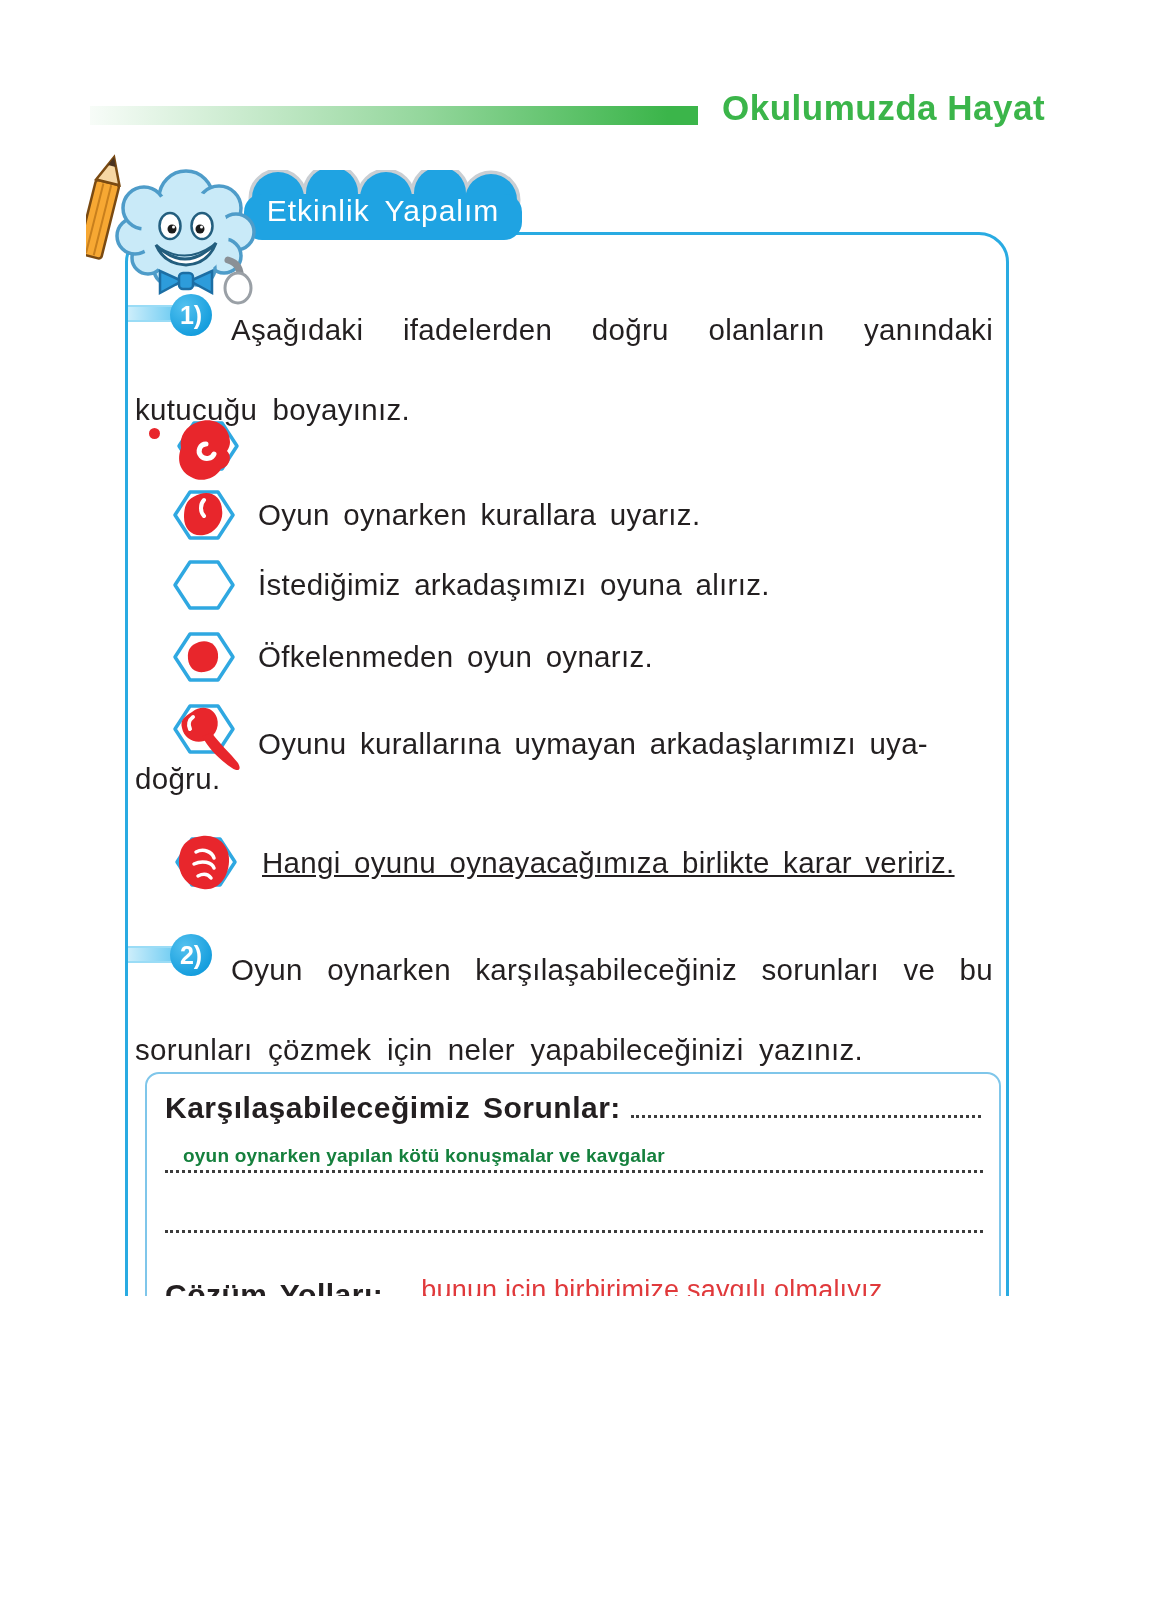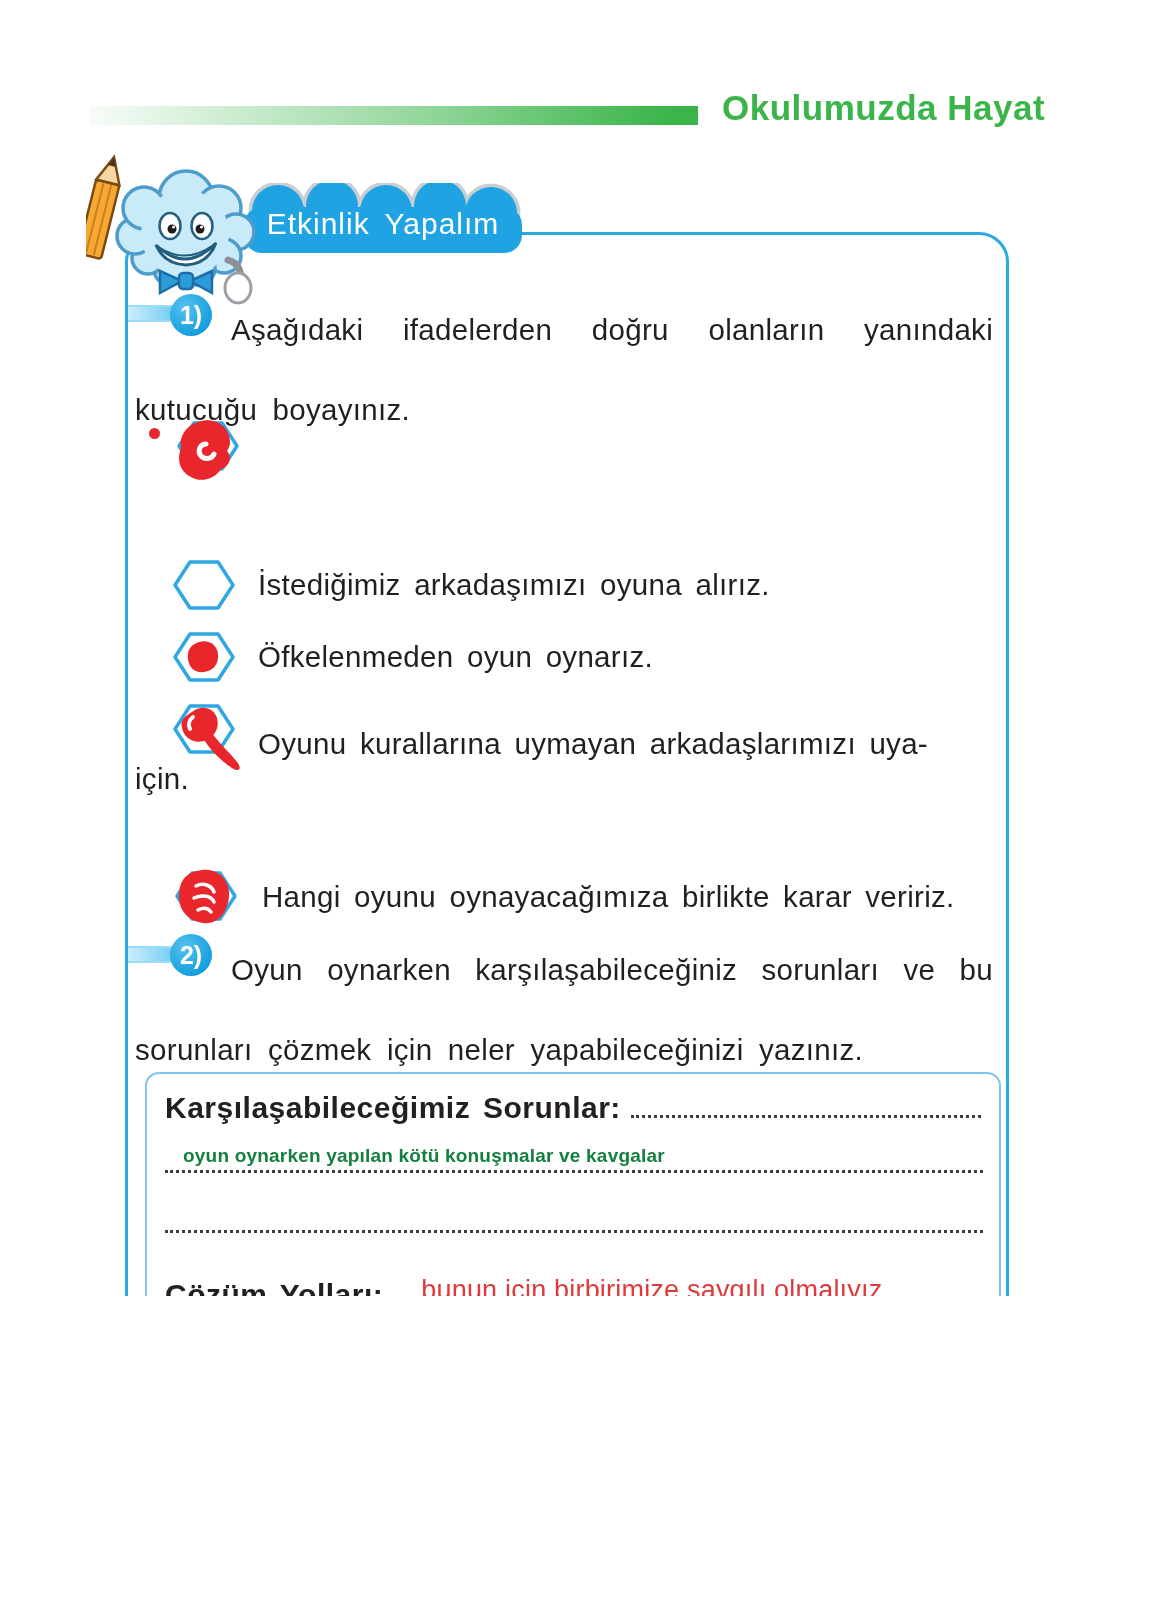--- a/index.html
+++ b/index.html
@@ -15,21 +15,21 @@
   .header-bar {
     position:absolute; left:90px; top:106px; width:608px; height:19px;
     background:linear-gradient(to right, rgba(59,181,74,0.04), rgba(59,181,74,0.55) 55%, #3BB54A 95%);
   }
   .header-title {
     position:absolute; left:722px; top:88px; width:420px;
     font-size:35px; font-weight:700; color:#3BB54A; letter-spacing:0.5px;
   }
 
   
-  .banner { position:absolute; left:226px; top:183px; width:314px; height:72px; }
+  .banner { position:absolute; left:226px; top:170px; width:314px; height:72px; }
   .banner-label {
     position:absolute; left:32px; top:24px; width:250px; text-align:center;
     font-size:30px; color:#ffffff; letter-spacing:1px; word-spacing:6px;
   }
   .mascot { position:absolute; left:86px; top:150px; width:200px; height:175px; }
 
   
   .frame {
     position:absolute; left:125px; top:232px; width:884px; height:1240px;
     border:3.5px solid #29ABE2; border-radius:30px; background:#ffffff;
@@ -174,20 +174,30 @@
   <div class="check-row" style="top:414px;">
     <svg class="hex-svg" width="72" height="72" viewBox="0 0 72 72">
       <polygon points="7,32 22,9 50,9 65,32 50,55 22,55" fill="#fff" stroke="#2FA8E1" stroke-width="3.5" stroke-linejoin="round"></polygon>
       <g>
         <path d="M26 8 C42 2 58 12 58 28 C58 31 57 34 55 37 C61 43 57 53 49 55 C43 65 29 69 19 63 C7 57 5 45 9 34 C7 22 14 12 26 8 Z" fill="#E8262C"></path>
         <path d="M34 30 C28 30 25 37 29 42 C33 46 40 45 42 40" fill="none" stroke="#fff" stroke-width="5" stroke-linecap="round"></path>
       </g>
     </svg>
   </div>
 
+  <div class="check-row" style="top:486px;">
+    <svg class="hex-svg" width="64" height="58" viewBox="0 0 64 58">
+      <polygon points="3,29 18,6 46,6 61,29 46,52 18,52" fill="#fff" stroke="#2FA8E1" stroke-width="3.5" stroke-linejoin="round"></polygon>
+      <g>
+        <path d="M28 8 C40 4 50 12 50 24 C52 34 44 47 32 49 C20 51 12 43 12 31 C12 18 16 12 28 8 Z" fill="#E8262C"></path>
+        <path d="M32 14 C28 18 28 26 32 30" fill="none" stroke="#fff" stroke-width="4" stroke-linecap="round"></path>
+      </g>
+    </svg>
+    <span class="item-text">Oyun oynarken kurallara uyarız.</span>
+  </div>
 
   <div class="check-row" style="top:556px;">
     <svg class="hex-svg" width="64" height="58" viewBox="0 0 64 58">
       <polygon points="3,29 18,6 46,6 61,29 46,52 18,52" fill="#fff" stroke="#2FA8E1" stroke-width="3.5" stroke-linejoin="round"></polygon>
       <g style="display: none;">
         <path d="M28 12 C38 9 46 16 47 26 C48 36 42 44 32 45 C22 46 16 40 15 30 C14 20 18 15 28 12 Z" fill="#E8262C"></path>
       </g>
     </svg>
     <span class="item-text">İstediğimiz arkadaşımızı oyuna alırız.</span>
   </div>
@@ -206,23 +216,23 @@
     <svg class="hex-svg" width="96" height="88" viewBox="0 0 96 88" style="margin-right:-32px;">
       <polygon points="3,29 18,6 46,6 61,29 46,52 18,52" fill="#fff" stroke="#2FA8E1" stroke-width="3.5" stroke-linejoin="round"></polygon>
       <g>
         <path d="M20 12 C30 4 42 8 45 18 C48 28 42 38 32 41 C22 44 12 38 10 28 C8 20 12 17 20 12 Z" fill="#E8262C"></path>
         <path d="M30 36 C36 48 48 60 60 68 C66 72 70 70 66 63 C58 53 46 42 40 33 Z" fill="#E8262C"></path>
         <path d="M21 17 C17 20 16 25 18 29" fill="none" stroke="#fff" stroke-width="4" stroke-linecap="round"></path>
       </g>
     </svg>
     <span class="item-text">Oyunu kurallarına uymayan arkadaşlarımızı uya-</span>
   </div>
-  <div class="overflow-line" style="top:762px;">için.</div>
-
-  <div class="check-row" style="top:866px;">
+  <div class="overflow-line" style="top:762px;">doğru.</div>
+
+  <div class="check-row" style="top:832px;text-decoration:underline;">
     <svg class="hex-svg" width="68" height="62" viewBox="0 0 68 62">
       <polygon points="5,30 20,7 48,7 63,30 48,53 20,53" fill="#fff" stroke="#2FA8E1" stroke-width="3.5" stroke-linejoin="round"></polygon>
       <g>
         <path d="M30 4 C46 2 58 14 57 30 C56 46 46 59 31 57 C16 55 6 44 7 28 C8 12 16 6 30 4 Z" fill="#E8262C"></path>
         <path d="M24 20 C32 16 40 20 42 26 M22 32 C30 28 40 30 42 36 M26 44 C32 41 36 42 39 46" fill="none" stroke="#fff" stroke-width="3.5" stroke-linecap="round"></path>
       </g>
     </svg>
     <span class="item-text">Hangi oyunu oynayacağımıza birlikte karar veririz.</span>
   </div>
 

